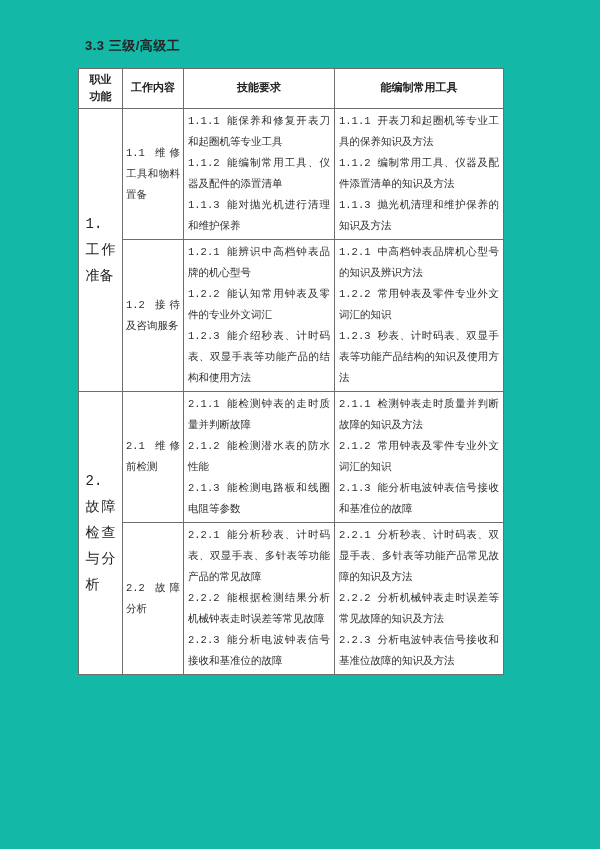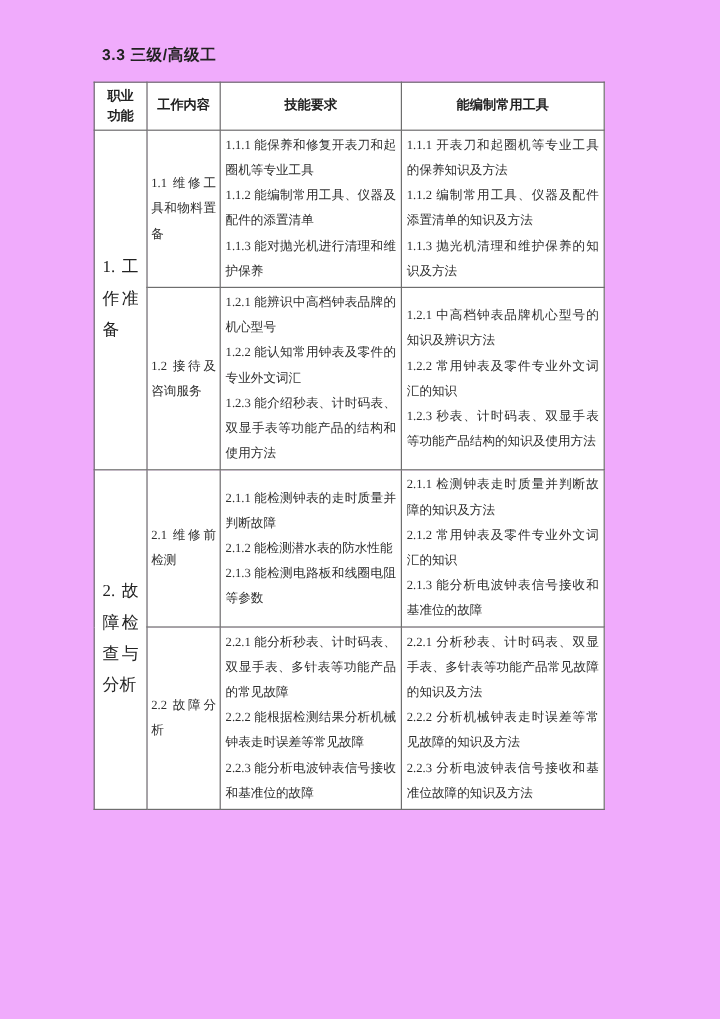--- a/index.html
+++ b/index.html
@@ -1,21 +1,21 @@
 <!DOCTYPE html>
 <html><head>
 <meta charset="utf-8">
 <style>
   * { box-sizing: border-box; margin: 0; padding: 0; }
   html, body { background: #ffffff; }
   .page {
     position: relative;
     width: 600px;
     height: 849px;
-    background: #f0abfc;
+    background: #14b8a6;
     font-family: "Liberation Serif", serif;
     color: #2e2e2e;
     overflow: hidden;
   }
   .doc-title {
     position: absolute;
     left: 85px;
     top: 37px;
     font-family: "Liberation Sans", sans-serif;
     font-size: 13px;
@@ -23,20 +23,21 @@
     color: #222;
     letter-spacing: 0.5px;
   }
   table.std-table {
     position: absolute;
     left: 78px;
     top: 68px;
     width: 425px;
     border-collapse: collapse;
     table-layout: fixed;
+    font-family: Liberation Mono, monospace;
   }
   .std-table th, .std-table td {
     border: 1px solid #6e6e6e;
     vertical-align: middle;
     background: #ffffff;
   }
   .std-table th {
     font-size: 11px;
     font-weight: bold;
     text-align: center;

